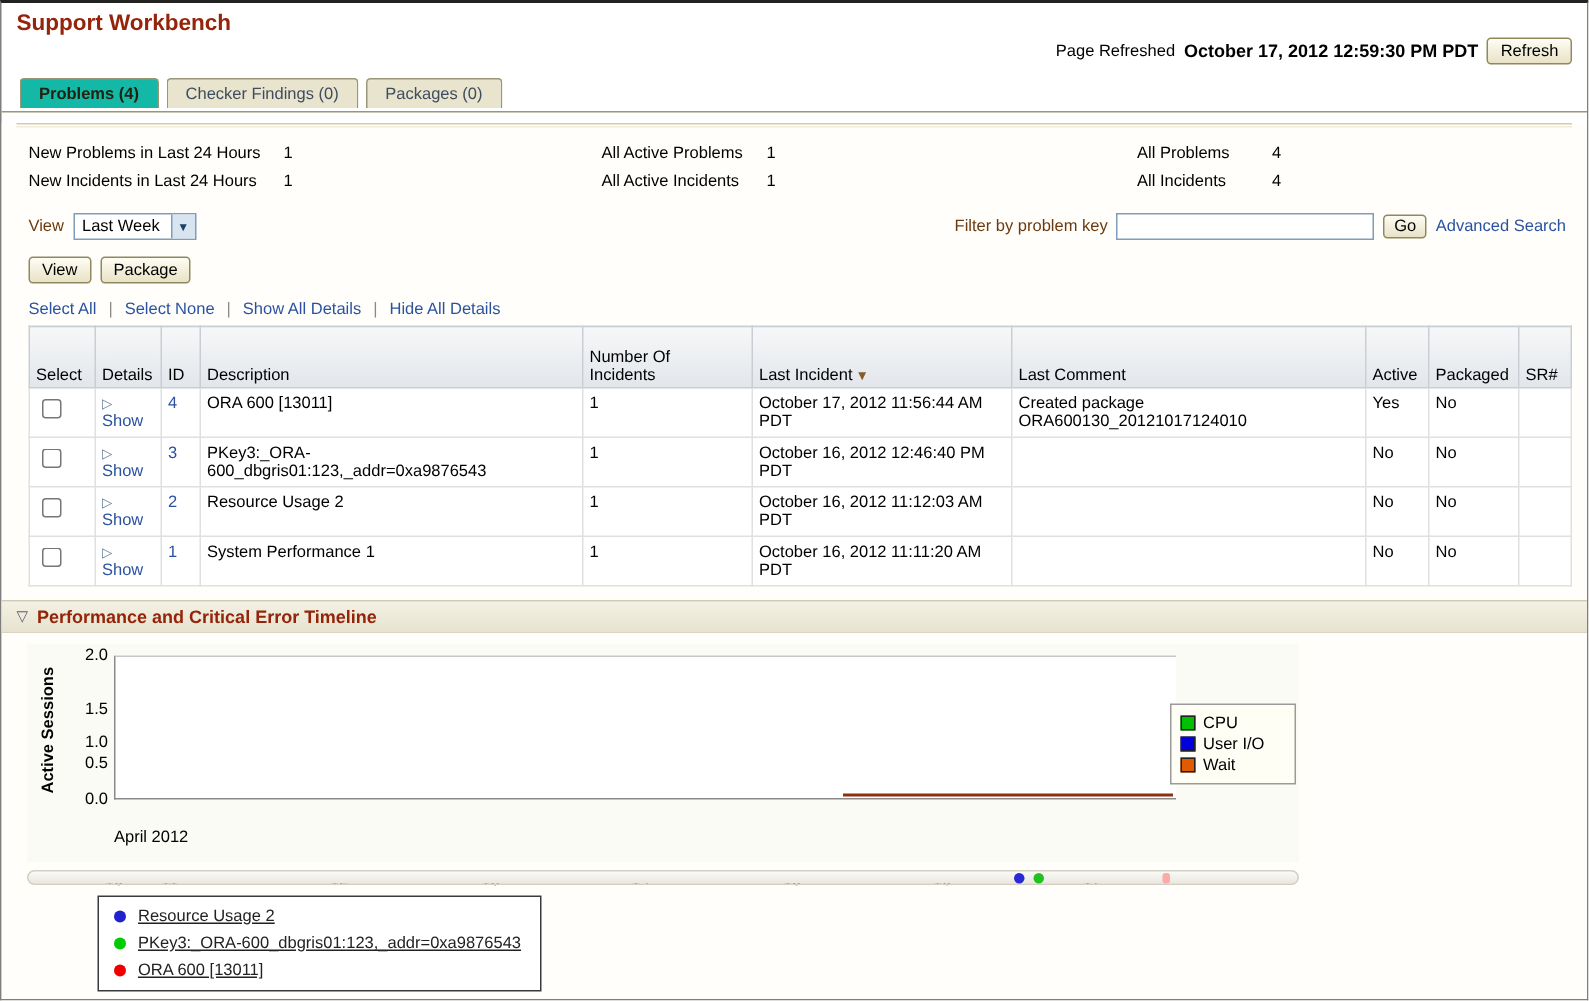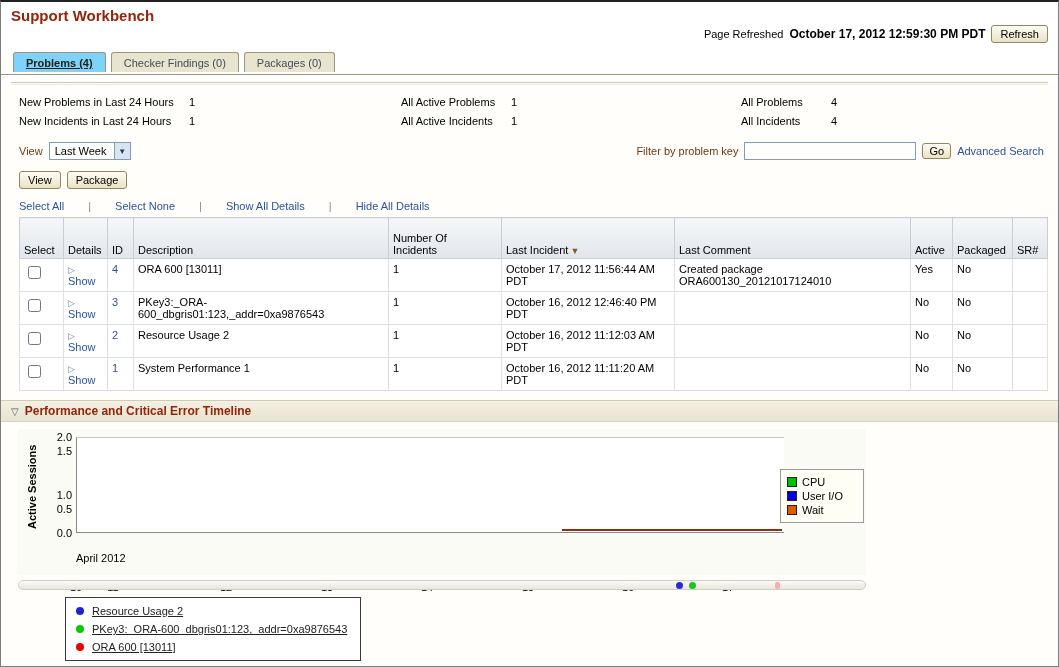--- a/index.html
+++ b/index.html
@@ -9,44 +9,44 @@
 
   .topbar { position:relative; height:50px; }
   .page-title { position:absolute; left:10px; top:5px; margin:0; font-size:15px; font-weight:bold; color:#94240a; }
   .refresh-area { position:absolute; right:10px; top:23px; display:flex; align-items:center; gap:6px; }
   .refreshed-time { font-weight:bold; font-size:12px; }
 
   .btn { font-family:inherit; font-size:11px; color:#000; background:linear-gradient(#fefdf4,#e9e2c6); border:1px solid #8f885f; border-radius:3px; padding:2px 8px; cursor:pointer; }
 
   .tabbar { position:relative; padding-left:12px; border-bottom:1px solid #9a9678; height:23px; }
   .tab { display:inline-block; margin-right:2px; padding:4px 12px 3px; border:1px solid #9a9678; border-bottom:none; border-radius:3px 3px 0 0; background:#e9e4cd; color:#3f4d5e; cursor:pointer; position:relative; }
-  .tab.active { background:#7dd3fc; font-weight:bold; color:#26200f; z-index:2;text-decoration:underline; }
+  .tab.active { background:#14b8a6; font-weight:bold; color:#26200f; z-index:2; }
   .tab.active::after { content:""; position:absolute; left:0; right:0; bottom:-1px; height:1px; background:#fffef8; }
   .content { background:#fffefa; height:592px; }
 
   .rule { margin:7px 10px 0; height:3px; border-top:1px solid #cfcbb4; border-bottom:1px solid #efecd9; }
 
   .stats { display:flex; margin:11px 0 0 18px; }
   .stat-col1 { width:382px; } .stat-col2 { width:340px; } .stat-col3 { flex:1; }
   .stat-row { display:flex; margin-bottom:7px; }
-  .l1 { width:170px; } .l2 { width:110px; } .l3 { width:90px; }
+  .l1 { width:170px; } .l2 { width:110px; } .l3 { width:90px;margin-left:17px; }
 
   .filter-row { display:flex; align-items:center; margin:8px 14px 0 18px; gap:6px; }
   .prompt { color:#6b3a10; }
   .select { display:inline-flex; align-items:center; border:1px solid #7f9db9; background:#fff; height:18px; cursor:pointer; }
   .select-text { padding:0 5px; min-width:64px; }
   .select-arrow { width:16px; height:16px; background:#d8e4f0; color:#1b3f66; font-size:8px; display:flex; align-items:center; justify-content:center; border-left:1px solid #7f9db9; }
   .spacer { flex:1; }
   .text-input { width:172px; height:18px; border:1px solid #7f9db9; font:inherit; padding:0 3px; background:#fff; }
   .go { padding:1px 6px; }
   .link { color:#2a52a0; text-decoration:none; cursor:pointer; }
 
   .toolbar { margin:11px 18px 0; display:flex; gap:6px; }
 
-  .sel-links { margin:11px 18px 0; display:flex; align-items:center; gap:24px; }
+  .sel-links { margin:11px 18px 0; display:flex; align-items:center; gap:8px; }
   .sep { color:#8a8a8a; }
 
   table.problems { border-collapse:collapse; margin:5px 0 0 18px; width:1028px; table-layout:fixed; }
   th { background:linear-gradient(#f6f7f8,#e2e6eb); border:1px solid #c9ced4; padding:2px 4px; font-weight:normal; text-align:left; vertical-align:bottom; height:41px; }
   td { border:1px solid #e0e0e0; padding:4px; vertical-align:top; height:31px; background:#fff; word-wrap:break-word; }
   .num-th span { display:inline-block; width:66px; }
   .expand-icon { color:#6f8296; font-size:9px; }
   .sort-icon { color:#8a5a28; font-size:9px; margin-left:2px; }
 
   .section-header { margin-top:9px; padding:3px 10px; background:linear-gradient(#f4f1e4,#e7e3d0); border-top:1px solid #cfcbb4; border-bottom:1px solid #d8d4c0; display:flex; align-items:center; gap:6px; }
@@ -242,21 +242,21 @@
     </table>
 
     <div class="section-header">
       <span class="toggle">▽</span>
       <span class="section-title">Performance and Critical Error Timeline</span>
     </div>
 
     <div class="chart-wrap">
       <span class="ylabel">Active Sessions</span>
       <span class="ytick" style="top:2px">2.0</span>
-      <span class="ytick" style="top:16px">1.5</span>
+      <span class="ytick" style="top:38px">1.5</span>
       <span class="ytick" style="top:60px">1.0</span>
       <span class="ytick" style="top:74px">0.5</span>
       <span class="ytick" style="top:98px">0.0</span>
       <div class="plot">
         <div class="wait-line"></div>
       </div>
       <span class="xtick" style="left:58px">10</span>
       <span class="xtick" style="left:95px">11</span>
       <span class="xtick" style="left:208px">12</span>
       <span class="xtick" style="left:309px">13</span>

